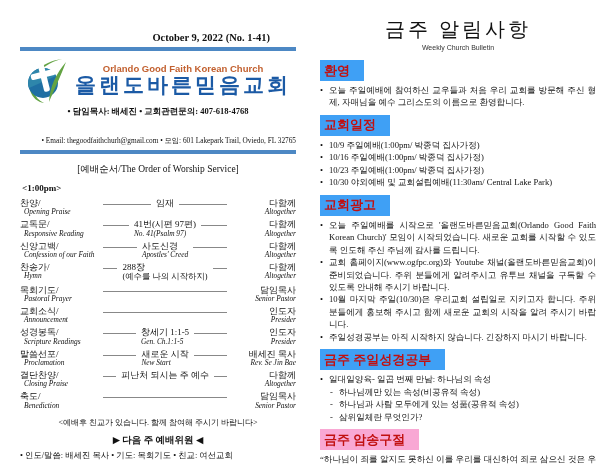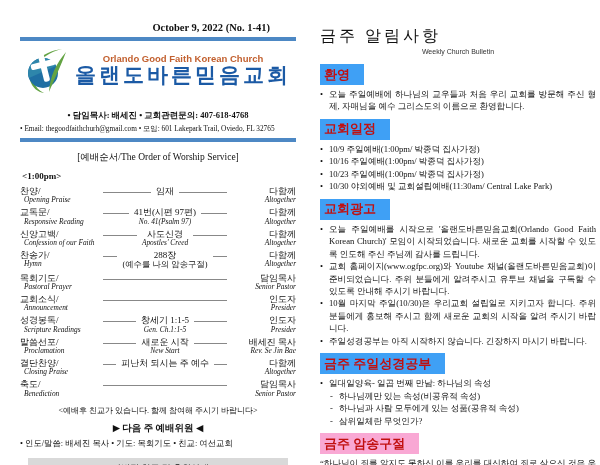--- a/index.html
+++ b/index.html
@@ -4,48 +4,48 @@
 <style>
   html,body{margin:0;padding:0}
   body{width:600px;height:465px;background:#ffffff;color:#111;
        font-family:"Liberation Serif","DejaVu Serif",serif;overflow:hidden}
   .page{display:flex;padding:8px 8px 0 20px;gap:24px}
   .col{flex:none}
   .col-left{width:276px}
   .col-right{width:276px}
 
   
-  .date{text-align:right;padding-right:26px;font-weight:bold;font-size:10.5px;margin-top:14px}
+  .date{text-align:right;padding-right:26px;font-weight:bold;font-size:10.5px;margin-top:24px}
   .bar{height:4px;background:#4d88c4;margin:4px 0 5px 0}
   .masthead{display:flex;align-items:center;gap:0;margin:0 0 0 2px}
   .logo{flex:none;width:48px;height:48px}
   .mast-text{flex:1;text-align:center}
   .church-en{color:#c2602f;font-weight:bold;font-size:9.5px;
              font-family:"Liberation Sans","DejaVu Sans",sans-serif}
   .church-ko{color:#1b5aa5;font-weight:bold;font-size:21px;letter-spacing:3px;line-height:1.1}
-  .contact1{font-size:8.5px;font-weight:bold;text-align:center;margin-top:16px}
-  .contact2{font-size:7.3px;text-align:left;margin-top:2px}
+  .contact1{font-size:8.5px;font-weight:bold;text-align:center;margin-top:2px}
+  .contact2{font-size:7.3px;text-align:right;margin-top:18px}
   .order-header{text-align:center;font-size:9.5px;margin:9px 0 7px}
   .time-label{font-weight:bold;font-size:9px;margin:0 0 5px 2px}
   .w-row{display:flex;font-size:9px;margin-bottom:2.5px;line-height:1.15}
   .w-left{width:80px;flex:none}
   .w-left .en,.w-right .en,.w-center .c2.it{font-style:italic;font-size:7.4px}
   .w-left .en{padding-left:4px}
-  .w-center{text-align:center;padding:0 2px}
+  .w-center{padding:0 2px}
   .w-center .c2{font-size:8.4px}
   .w-right{width:66px;flex:none;text-align:right}
   .dash{flex:1;border-bottom:1px solid #888;height:6px;margin:0 3px;min-width:8px}
   .fellowship{text-align:center;font-size:8px;margin:7px 0 6px}
   .next-title{text-align:center;font-weight:bold;font-size:9.5px;margin:3px 0 3px}
   .next-line{text-align:left;font-size:8.4px;margin-bottom:9px}
   .donation{background:#d9d9d9;text-align:center;font-size:8.4px;padding:4px 4px;margin:0 8px;line-height:1.5}
   .donation .t{font-weight:normal;font-size:9px}
 
   
-  .r-title{font-size:16px;letter-spacing:3px;margin-top:18px}
+  .r-title{text-align:center;font-size:20px;letter-spacing:3px;margin-top:8px}
   .r-sub{text-align:center;font-size:7px;color:#333;
          font-family:"Liberation Sans","DejaVu Sans",sans-serif;margin:1px 0 9px}
   .section{margin-bottom:6px}
   .sec-h{display:inline-block;color:#c11010;font-weight:bold;font-size:13px;
          padding:1.5px 14px 1.5px 4px;margin-bottom:3px}
   .sec-h.blue{background:#3fa0f5}
   .sec-h.orange{background:#f9a8d4}
   .s-item{display:flex;font-size:8.6px;line-height:1.45;text-align:justify}
   .s-item .b{width:9px;flex:none}
   .s-item .txt{flex:1}
@@ -135,21 +135,21 @@
           </div>
         </div>
         <div class="w-row">
           <div class="w-left">
             <div class="ko">찬송가/</div>
             <div class="en">Hymn</div>
           </div>
           <div class="dash"></div>
           <div class="w-center">
             <div class="c1">288장</div>
-            <div class="c2">(예수를 나의 암송구절)</div>
+            <div class="c2">(예수를 나의 시작하지)</div>
           </div>
           <div class="dash"></div>
           <div class="w-right">
             <div class="ko">다함께</div>
             <div class="en">Altogether</div>
           </div>
         </div>
         <div class="w-row">
           <div class="w-left">
             <div class="ko">목회기도/</div>
@@ -243,21 +243,21 @@
     </div>
   </div>
 
   <div class="col col-right">
     <div class="r-title">금주 알림사항</div>
     <div class="r-sub">Weekly Church Bulletin</div>
 
     <div id="sections">
         <div class="section"><div class="sec-h blue">환영</div><div class="s-item">
             <span class="b">•</span>
-            <span class="txt">오늘 주일예배에 하나님의 교우들과 처음 우리 교회를 방문해 주신 형제, 자매님을 예수 그리스도의 이름으로 환영합니다.</span>
+            <span class="txt">오늘 주일예배에 참여하신 교우들과 처음 우리 교회를 방문해 주신 형제, 자매님을 예수 그리스도의 이름으로 환영합니다.</span>
           </div></div>
         <div class="section"><div class="sec-h blue">교회일정</div><div class="s-item">
             <span class="b">•</span>
             <span class="txt">10/9 주일예배(1:00pm/ 박종덕 집사가정)</span>
           </div><div class="s-item">
             <span class="b">•</span>
             <span class="txt">10/16 주일예배(1:00pm/ 박종덕 집사가정)</span>
           </div><div class="s-item">
             <span class="b">•</span>
             <span class="txt">10/23 주일예배(1:00pm/ 박종덕 집사가정)</span>

